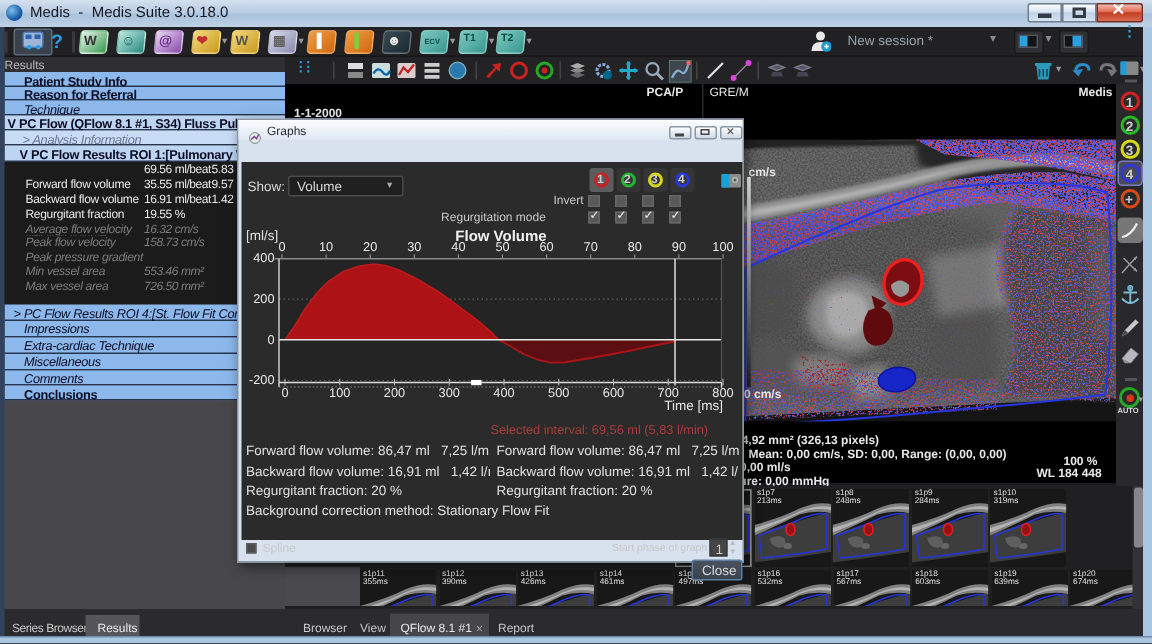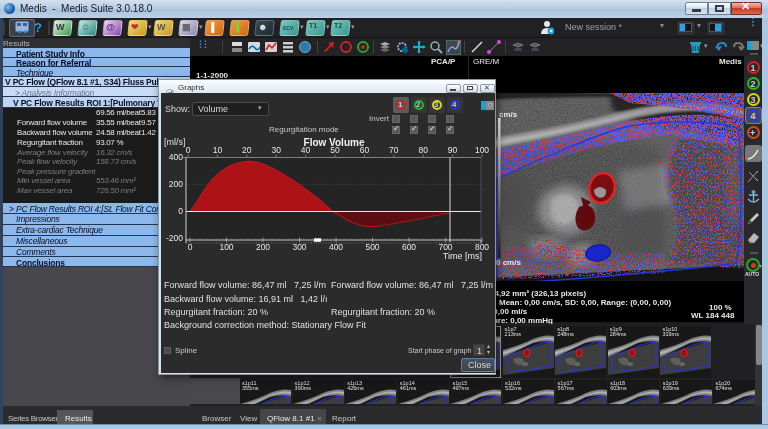--- a/index.html
+++ b/index.html
@@ -194,25 +194,25 @@
     <div class="abs" style="left:3px;top:107.5px;width:187px;height:10px;background:#1b1b1b;"></div>
     <div class="txt" style="left:17px;top:108px;font-size:8px;letter-spacing:-0.2px;color:#e8e8e8;margin-top:44px;">Net flow volume</div>
     <div class="txt" style="left:96px;top:108px;font-size:8px;letter-spacing:-0.3px;color:#e8e8e8;">69.56 ml/beat</div>
     <div class="txt" style="left:141px;top:108px;font-size:8px;letter-spacing:-0.2px;color:#e8e8e8">5.83</div>
     <div class="abs" style="left:3px;top:117.5px;width:187px;height:10px;background:#1b1b1b;"></div>
     <div class="txt" style="left:17px;top:118px;font-size:8px;letter-spacing:-0.2px;color:#e8e8e8;">Forward flow volume</div>
     <div class="txt" style="left:96px;top:118px;font-size:8px;letter-spacing:-0.3px;color:#e8e8e8;">35.55 ml/beat</div>
     <div class="txt" style="left:141px;top:118px;font-size:8px;letter-spacing:-0.2px;color:#e8e8e8">9.57</div>
     <div class="abs" style="left:3px;top:127.5px;width:187px;height:9.5px;background:#1b1b1b;"></div>
     <div class="txt" style="left:17px;top:128px;font-size:8px;letter-spacing:-0.2px;color:#e8e8e8;">Backward flow volume</div>
-    <div class="txt" style="left:96px;top:128px;font-size:8px;letter-spacing:-0.3px;color:#e8e8e8;">24.58 ml/beat</div>
+    <div class="txt" style="left:96px;top:128px;font-size:8px;letter-spacing:-0.3px;color:#e8e8e8;">16.91 ml/beat</div>
     <div class="txt" style="left:141px;top:128px;font-size:8px;letter-spacing:-0.2px;color:#e8e8e8">1.42</div>
     <div class="abs" style="left:3px;top:137px;width:187px;height:10px;background:#1b1b1b;"></div>
     <div class="txt" style="left:17px;top:137.5px;font-size:8px;letter-spacing:-0.2px;color:#e8e8e8;">Regurgitant fraction</div>
-    <div class="txt" style="left:96px;top:137.5px;font-size:8px;letter-spacing:-0.3px;color:#e8e8e8;">93.07 %</div>
+    <div class="txt" style="left:96px;top:137.5px;font-size:8px;letter-spacing:-0.3px;color:#e8e8e8;">19.55 %</div>
     <div class="abs" style="left:3px;top:147px;width:187px;height:9.5px;background:#1b1b1b;"></div>
     <div class="txt" style="left:17px;top:147.5px;font-size:8px;letter-spacing:-0.2px;color:#7d7d7d;font-style:italic;">Average flow velocity</div>
     <div class="txt" style="left:96px;top:147.5px;font-size:8px;letter-spacing:-0.3px;color:#7d7d7d;font-style:italic;">16.32 cm/s</div>
     <div class="abs" style="left:3px;top:156.5px;width:187px;height:9.5px;background:#1b1b1b;"></div>
     <div class="txt" style="left:17px;top:157px;font-size:8px;letter-spacing:-0.2px;color:#7d7d7d;font-style:italic;">Peak flow velocity</div>
     <div class="txt" style="left:96px;top:157px;font-size:8px;letter-spacing:-0.3px;color:#7d7d7d;font-style:italic;">158.73 cm/s</div>
     <div class="abs" style="left:3px;top:166px;width:187px;height:9.5px;background:#1b1b1b;"></div>
     <div class="txt" style="left:17px;top:166.5px;font-size:8px;letter-spacing:-0.2px;color:#7d7d7d;font-style:italic;">Peak pressure gradient</div>
     <div class="txt" style="left:88px;top:166.5px;font-size:8px;letter-spacing:-0.3px;color:#7d7d7d;font-style:italic;margin-top:19px;">10.08 mmHg</div>
     <div class="abs" style="left:3px;top:175.5px;width:187px;height:9.5px;background:#1b1b1b;"></div>
@@ -558,21 +558,21 @@
         <path d="M1.5 5 L3.5 3 L5 4.5 L6.5 1.5" stroke="#7a3a9a" stroke-width="1" fill="none"></path>
       </svg></div>
   <div class="txt" style="left:19px;top:3px;font-size:8px;color:#2a2a33">Graphs</div>
   <div class="abs" style="left:287px;top:4px;width:15px;height:9px;background:linear-gradient(#fff,#cdd8e4);border:1px solid #8a97a5;border-radius:2px"></div>
   <div class="abs" style="left:291px;top:9px;width:6px;height:2px;background:#444"></div>
   <div class="abs" style="left:304px;top:4px;width:15px;height:9px;background:linear-gradient(#fff,#cdd8e4);border:1px solid #8a97a5;border-radius:2px"></div>
   <div class="abs" style="left:308px;top:6px;width:6px;height:4px;border:1px solid #444"></div>
   <div class="abs" style="left:321px;top:4px;width:15px;height:9px;background:linear-gradient(#fff,#cdd8e4);border:1px solid #8a97a5;border-radius:2px"></div>
   <div class="txt" style="left:325px;top:4px;font-size:7px;color:#444">✕</div>
 
-  <div class="abs" style="left:2px;top:13px;width:334px;height:280px;background:#2b2b2b">
+  <div class="abs" style="left:2px;top:28px;width:334px;height:252px;background:#2b2b2b">
     <div class="txt" style="left:4px;top:11px;font-size:9px;color:#d8d8d8">Show:</div>
     <div class="abs" style="left:31px;top:9px;width:77px;height:14px;background:#1f1f20;border:1px solid #4a4a4a;border-radius:2px"></div>
     <div class="txt" style="left:37px;top:11px;font-size:9px;color:#d8d8d8">Volume</div>
     <div class="txt" style="left:97px;top:11px;font-size:7px;color:#aaa">▾</div>
 
     <div id="numbtns">
         <div class="abs" style="left:232px;top:4px;width:16px;height:16px;background:#5c5c5c;border-radius:2px"></div>
         <div class="abs" style="left:234.5px;top:6.5px;width:10px;height:10px;border:2px solid #cc2020;border-radius:50%;box-sizing:border-box"></div>
         <div class="txt" style="left:237px;top:7px;font-size:8px;font-weight:bold;color:#ccc">1</div>
         <div class="abs" style="left:250px;top:4px;width:16px;height:16px;background:#353535;border-radius:2px"></div>
@@ -585,21 +585,21 @@
         <div class="abs" style="left:288.5px;top:6.5px;width:10px;height:10px;border:2px solid #2838d8;border-radius:50%;box-sizing:border-box"></div>
         <div class="txt" style="left:291px;top:7px;font-size:8px;font-weight:bold;color:#ccc">4</div>
       </div>
 
     <div class="abs" style="left:320px;top:8px;width:13px;height:9px;background:#8a8a8a;border-radius:1px"></div>
     <div class="abs" style="left:320px;top:8px;width:5px;height:9px;background:#18a0d8"></div>
     <div class="abs" style="left:327px;top:10px;width:4px;height:4px;border-radius:50%;background:#555;border:1px solid #bbb"></div>
 
     <div class="txt" style="left:148px;top:21px;width:80px;text-align:right;font-size:8px;color:#c8c8c8">Invert</div>
 
-    <div class="txt" style="left:108px;top:32px;width:120px;text-align:left;font-size:8px;color:#c8c8c8">Regurgitation mode</div>
+    <div class="txt" style="left:108px;top:32px;width:120px;text-align:center;font-size:8px;color:#c8c8c8">Regurgitation mode</div>
     <div id="checks">
         <div class="abs" style="left:231px;top:22px;width:8px;height:8px;background:#585858;border:1px solid #666"></div>
         <div class="abs" style="left:231px;top:33px;width:8px;height:8px;background:#585858;border:1px solid #666"></div>
         <div class="txt" style="left:232px;top:31px;font-size:8px;color:#f0f0f0">✓</div>
         <div class="abs" style="left:249px;top:22px;width:8px;height:8px;background:#585858;border:1px solid #666"></div>
         <div class="abs" style="left:249px;top:33px;width:8px;height:8px;background:#585858;border:1px solid #666"></div>
         <div class="txt" style="left:250px;top:31px;font-size:8px;color:#f0f0f0">✓</div>
         <div class="abs" style="left:267px;top:22px;width:8px;height:8px;background:#585858;border:1px solid #666"></div>
         <div class="abs" style="left:267px;top:33px;width:8px;height:8px;background:#585858;border:1px solid #666"></div>
         <div class="txt" style="left:268px;top:31px;font-size:8px;color:#f0f0f0">✓</div>
@@ -667,23 +667,25 @@
           <text x="248" y="116.5" font-size="8.5" fill="#e8e8e8" text-anchor="middle">600</text>
           <line x1="248" y1="104.5" x2="248" y2="109" stroke="#bbb" stroke-width="0.7"></line>
           <text x="284.5" y="116.5" font-size="8.5" fill="#e8e8e8" text-anchor="middle">700</text>
           <line x1="284.5" y1="104.5" x2="284.5" y2="109" stroke="#bbb" stroke-width="0.7"></line>
           <text x="321" y="116.5" font-size="8.5" fill="#e8e8e8" text-anchor="middle">800</text>
           <line x1="321" y1="104.5" x2="321" y2="109" stroke="#bbb" stroke-width="0.7"></line>
           <rect x="153" y="105.3" width="7" height="3.5" fill="#fff"></rect>
           <text x="321" y="125.5" font-size="9" fill="#e8e8e8" text-anchor="end">Time [ms]</text>
         </svg></div>
 
+    <div class="txt" style="left:166px;top:173px;font-size:8.5px;color:#ab3c3c">Selected interval: 69,56 ml (5,83 l/min)</div>
     <div class="txt" style="left:3px;top:187px;font-size:9px;color:#e0e0e0">Forward flow volume: 86,47 ml&nbsp;&nbsp;&nbsp;7,25 l/m</div>
     <div class="txt" style="left:170px;top:187px;font-size:9px;color:#e0e0e0">Forward flow volume: 86,47 ml&nbsp;&nbsp;&nbsp;7,25 l/m</div>
     <div class="txt" style="left:3px;top:200.5px;font-size:9px;color:#e0e0e0">Backward flow volume: 16,91 ml&nbsp;&nbsp;&nbsp;1,42 l/ı</div>
+    <div class="txt" style="left:170px;top:200.5px;font-size:9px;color:#e0e0e0">Backward flow volume: 16,91 ml&nbsp;&nbsp;&nbsp;1,42 l/</div>
     <div class="txt" style="left:3px;top:214px;font-size:9px;color:#e0e0e0">Regurgitant fraction: 20 %</div>
     <div class="txt" style="left:170px;top:214px;font-size:9px;color:#e0e0e0">Regurgitant fraction: 20 %</div>
     <div class="txt" style="left:3px;top:227px;font-size:9px;color:#e0e0e0">Background correction method: Stationary Flow Fit</div>
 
     <div class="abs" style="left:3px;top:254px;width:7px;height:7px;background:#4a4a4a;border:1px solid #5e5e5e"></div>
     <div class="txt" style="left:14px;top:253px;font-size:8px;color:#c8c8c8">Spline</div>
     <div class="txt" style="left:247px;top:253.5px;font-size:7px;color:#c8c8c8">Start phase of graph</div>
     <div class="abs" style="left:312px;top:251px;width:12px;height:12px;background:#454545;border:1px solid #383838"></div>
     <div class="txt" style="left:316px;top:252.5px;font-size:9px;color:#ccc">1</div>
     <div class="abs" style="left:326px;top:251px;width:6px;height:12px"></div>

